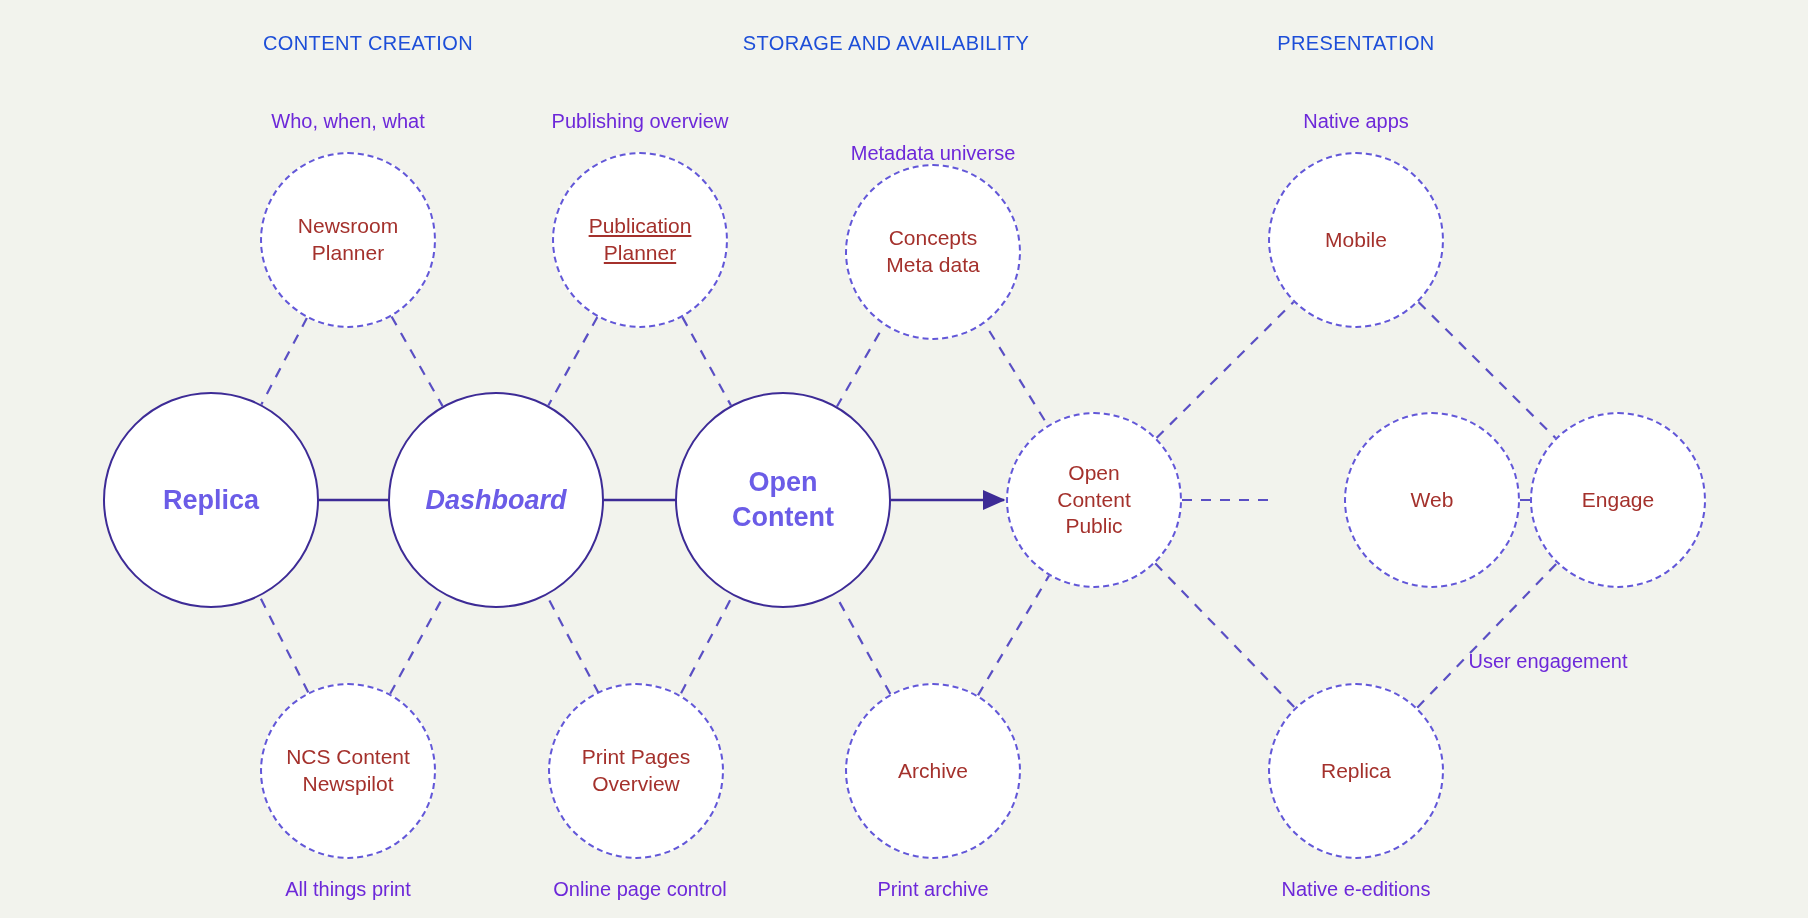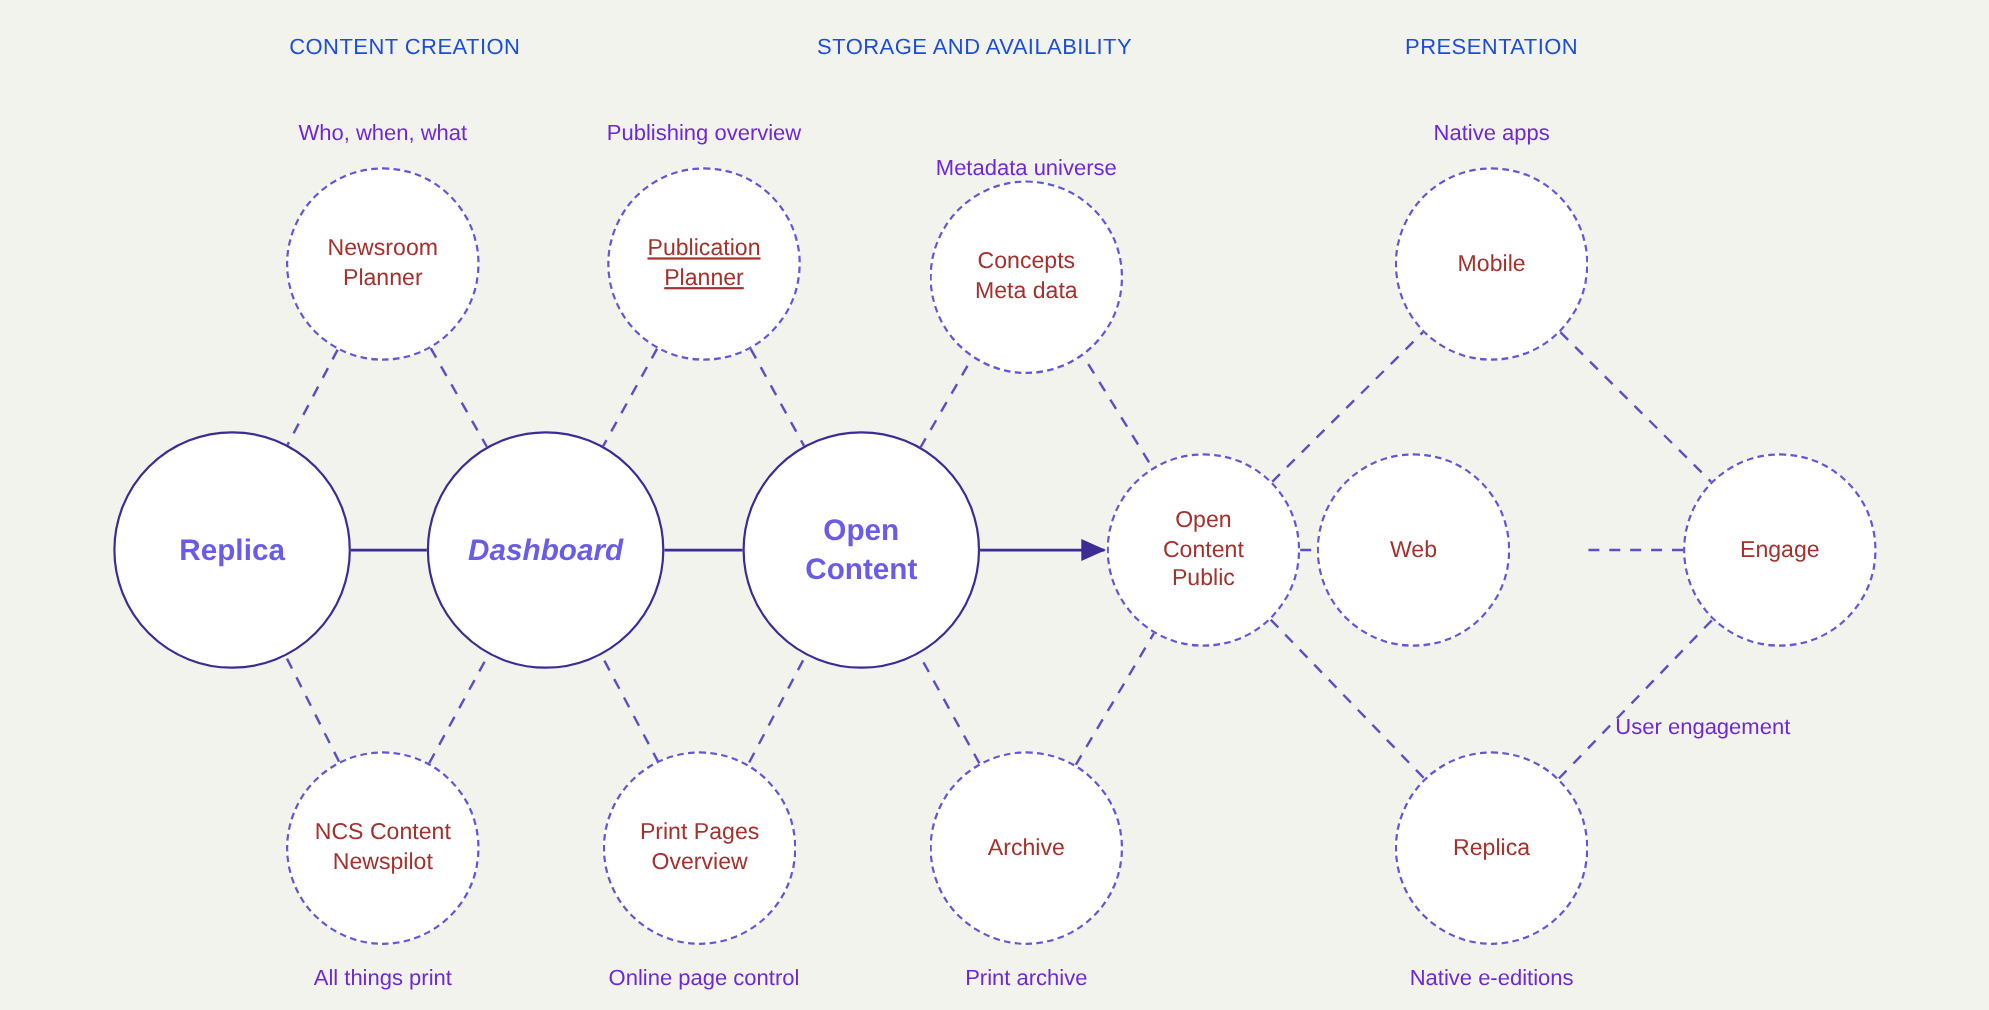--- a/index.html
+++ b/index.html
@@ -142,21 +142,21 @@
       </div>
       <div class="node satellite" style="left: 845px; top: 683px; width: 176px; height: 176px;">
         <span class="node-label">Archive</span>
       </div>
       <div class="node satellite" style="left: 1268px; top: 683px; width: 176px; height: 176px;">
         <span class="node-label">Replica</span>
       </div>
       <div class="node satellite" style="left: 1006px; top: 412px; width: 176px; height: 176px;">
         <span class="node-label">Open<br>Content<br>Public</span>
       </div>
-      <div class="node satellite" style="left: 1197px; top: 412px; width: 176px; height: 176px;">
+      <div class="node satellite" style="left: 1344px; top: 412px; width: 176px; height: 176px;">
         <span class="node-label">Web</span>
       </div>
       <div class="node satellite" style="left: 1530px; top: 412px; width: 176px; height: 176px;">
         <span class="node-label">Engage</span>
       </div>
     </div>
   <div id="headings-layer">
       <div class="section-heading" style="left: 368px; top: 32px;">CONTENT CREATION</div>
       <div class="section-heading" style="left: 886px; top: 32px; text-align: right;">STORAGE AND AVAILABILITY</div>
       <div class="section-heading" style="left: 1356px; top: 32px;">PRESENTATION</div>

